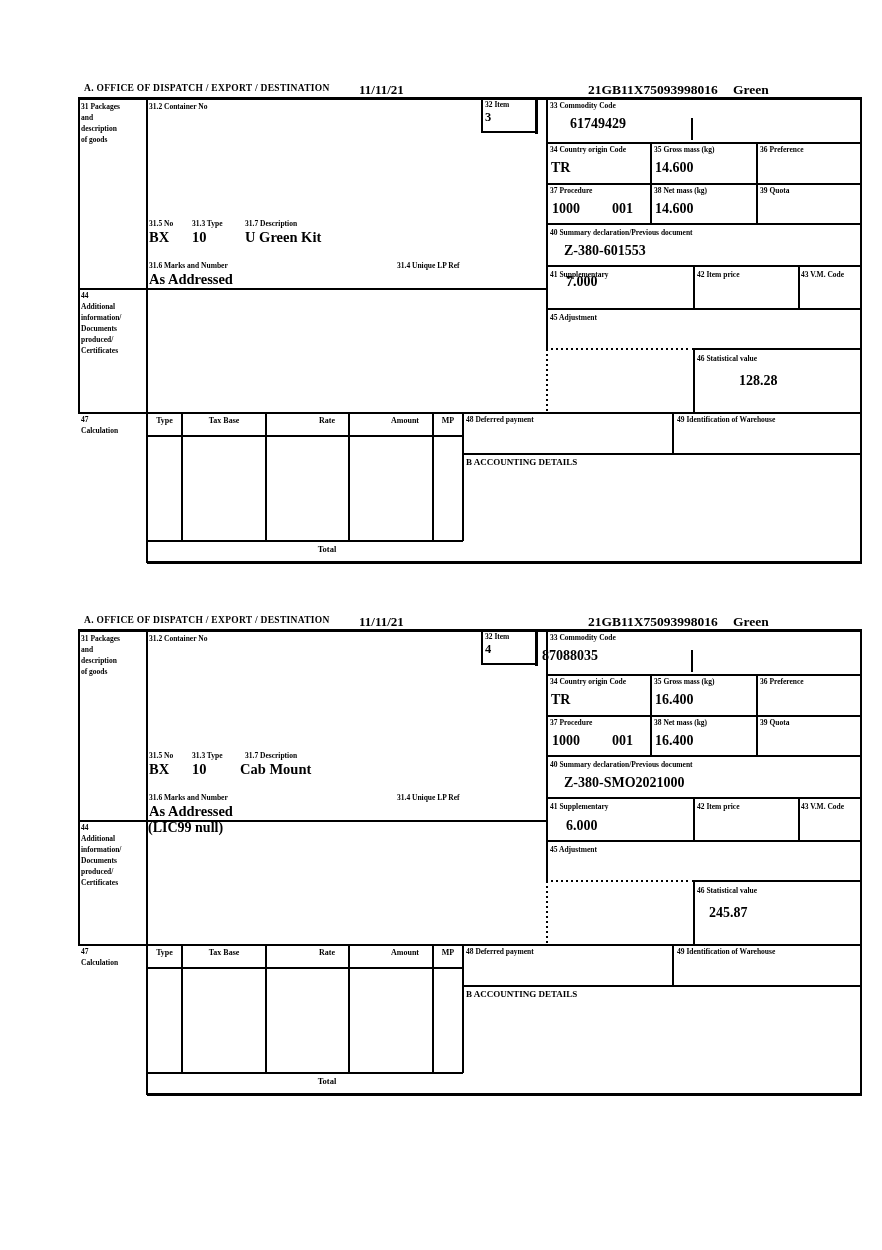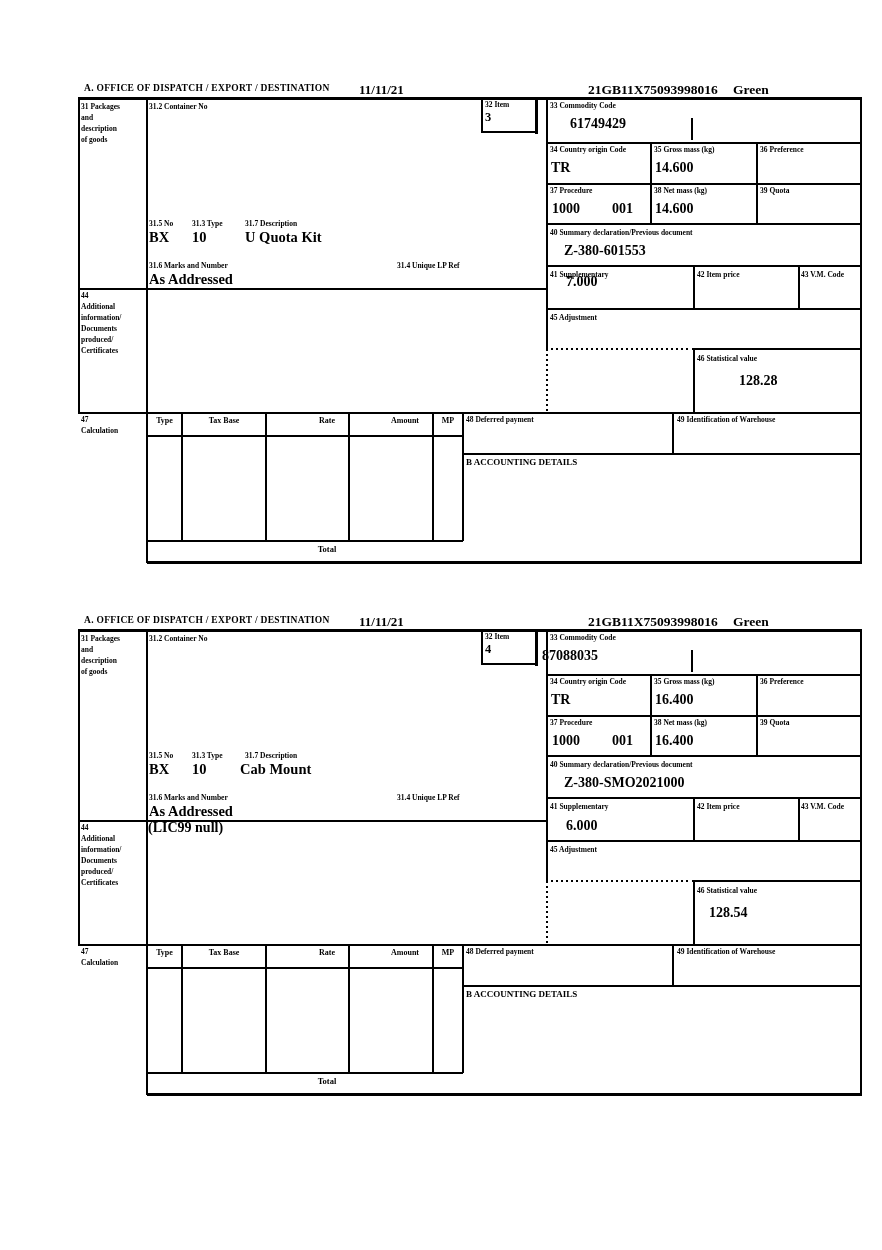--- a/index.html
+++ b/index.html
@@ -98,21 +98,21 @@
     <span class="val" style="left:534px;top:119px">001</span>
     <span class="lbl" style="left:576px;top:104px">38 Net mass (kg)</span>
     <span class="val" style="left:577px;top:119px">14.600</span>
     <span class="lbl" style="left:682px;top:104px">39 Quota</span>
 
     <span class="lbl" style="left:71px;top:137px">31.5 No</span>
     <span class="lbl" style="left:114px;top:137px">31.3 Type</span>
     <span class="lbl" style="left:167px;top:137px">31.7 Description</span>
     <span class="val big" style="left:71px;top:147px">BX</span>
     <span class="val big" style="left:114px;top:147px">10</span>
-    <span class="val big" style="left:167px;top:147px">U Quota Kit</span>
+    <span class="val big" style="left:167px;top:147px">U Green Kit</span>
 
     <span class="lbl" style="left:71px;top:179px">31.6 Marks and Number</span>
     <span class="lbl" style="left:319px;top:179px">31.4 Unique LP Ref</span>
     <span class="val big" style="left:71px;top:189px">As Addressed</span>
 
     <span class="lbl" style="left:472px;top:146px">40 Summary declaration/Previous document</span>
     <span class="val" style="left:486px;top:161px">Z-380-601553</span>
     <span class="lbl" style="left:472px;top:188px">41 Supplementary</span>
     <span class="val" style="left:488px;top:192px">7.000</span>
     <span class="lbl" style="left:619px;top:188px">42 Item price</span>
@@ -234,21 +234,21 @@
 
     <span class="lbl" style="left:472px;top:146px">40 Summary declaration/Previous document</span>
     <span class="val" style="left:486px;top:161px">Z-380-SMO2021000</span>
     <span class="lbl" style="left:472px;top:188px">41 Supplementary</span>
     <span class="val" style="left:488px;top:204px">6.000</span>
     <span class="lbl" style="left:619px;top:188px">42 Item price</span>
     <span class="lbl" style="left:723px;top:188px">43 V.M. Code</span>
 
     <span class="lbl" style="left:472px;top:231px">45 Adjustment</span>
     <span class="lbl" style="left:619px;top:272px">46 Statistical value</span>
-    <span class="val" style="left:631px;top:291px">128.54</span>
+    <span class="val" style="left:631px;top:291px">245.87</span>
 
     <span class="lbl" style="left:3px;top:209px">44</span>
     <span class="lbl" style="left:3px;top:220px">Additional</span>
     <span class="lbl" style="left:3px;top:231px">information/</span>
     <span class="lbl" style="left:3px;top:242px">Documents</span>
     <span class="lbl" style="left:3px;top:253px">produced/</span>
     <span class="lbl" style="left:3px;top:264px">Certificates</span>
     <span class="val" style="left:70px;top:206px">(LIC99 null)</span>
 
     <span class="lbl" style="left:3px;top:333px">47</span>

